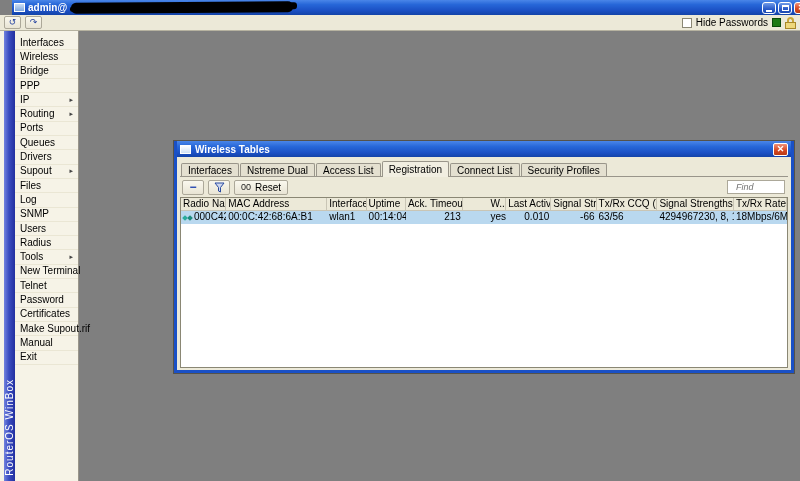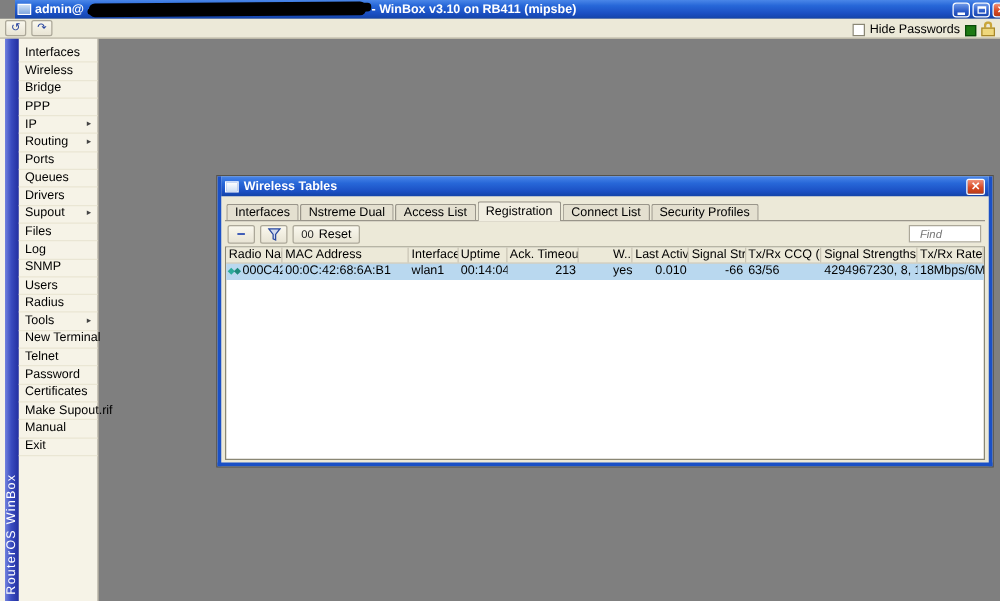--- a/index.html
+++ b/index.html
@@ -19,21 +19,21 @@
     line-height:10px; text-align:center; background:linear-gradient(#6f9ae8,#2a5ac8 60%,#1c48b0); }
   .wc-btn.close { background:linear-gradient(#f09078,#d84a24 55%,#b83a16); font-weight:bold; }
   .wc-glyph-min { display:block; width:6px; height:2px; background:#fff; margin:7px auto 0; }
   .wc-glyph-max { display:block; width:7px; height:6px; border:1px solid #fff; border-top-width:2px; margin:2px auto 0; }
 
   
   .app-toolbar { position:absolute; left:0; top:15px; width:800px; height:16px; background:#ece9d8;
     border-bottom:1px solid #b6b2a0; display:flex; align-items:center; }
   .nav-btn { width:17px; height:13px; margin-left:4px; background:linear-gradient(#faf8ee,#e8e4d4);
     border:1px solid #aca899; border-radius:2px; color:#23409e; font-size:9px; line-height:11px; text-align:center; }
-  .hp-group { margin-left:auto; display:flex; align-items:flex-end; gap:4px; padding-right:4px; }
+  .hp-group { margin-left:auto; display:flex; align-items:center; gap:4px; padding-right:4px; }
   .hp-checkbox { width:10px; height:10px; border:1px solid #8a8774; background:#fff; }
   .green-square { width:9px; height:9px; background:#1e7a14; border:1px solid #0a4a08; }
   .lock { position:relative; width:11px; height:12px; }
   .lock .shackle { position:absolute; left:2px; top:0; width:7px; height:6px; border:2px solid #c9a63a; border-bottom:none; border-radius:4px 4px 0 0; }
   .lock .body { position:absolute; left:0; bottom:0; width:11px; height:7px; background:#efd87c; border:1px solid #a8882a; }
 
   
   .sidebar { position:absolute; left:0; top:31px; width:79px; bottom:0; background:#f6f3e7; border-right:1px solid #99958a; }
   .brand-strip { position:absolute; left:4px; top:0; bottom:0; width:11px;
     background:linear-gradient(90deg,#7282de 0%,#3a4cc0 45%,#222fa0 100%);
@@ -84,21 +84,20 @@
 
   .funnel { display:block; }
 </style>
 </head>
 <body>
 
 <div class="app-titlebar">
   <span class="app-icon"></span>
   <span class="app-title">admin@</span>
   <span class="redaction"></span>
-  <span class="app-title">- WinBox v3.10 on RB411 (mipsbe)</span>
   <span class="win-controls">
     <span class="wc-btn">
         <span class="wc-glyph-min"></span>
       </span>
     <span class="wc-btn">
         <span class="wc-glyph-max"></span>
       </span>
     <span class="wc-btn close">✕</span>
   </span>
 </div>

